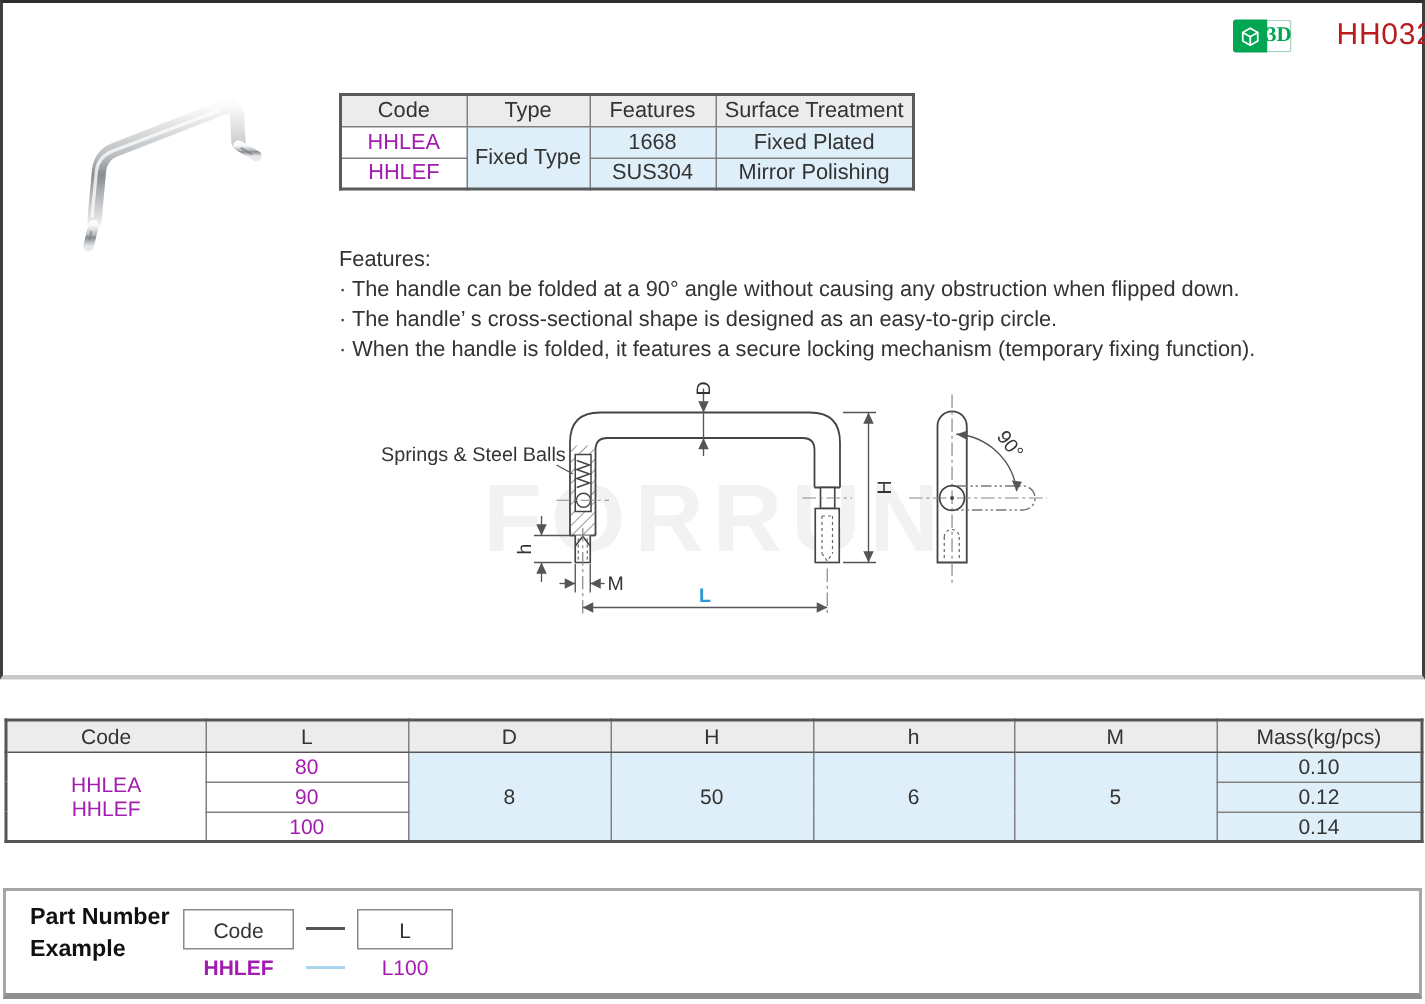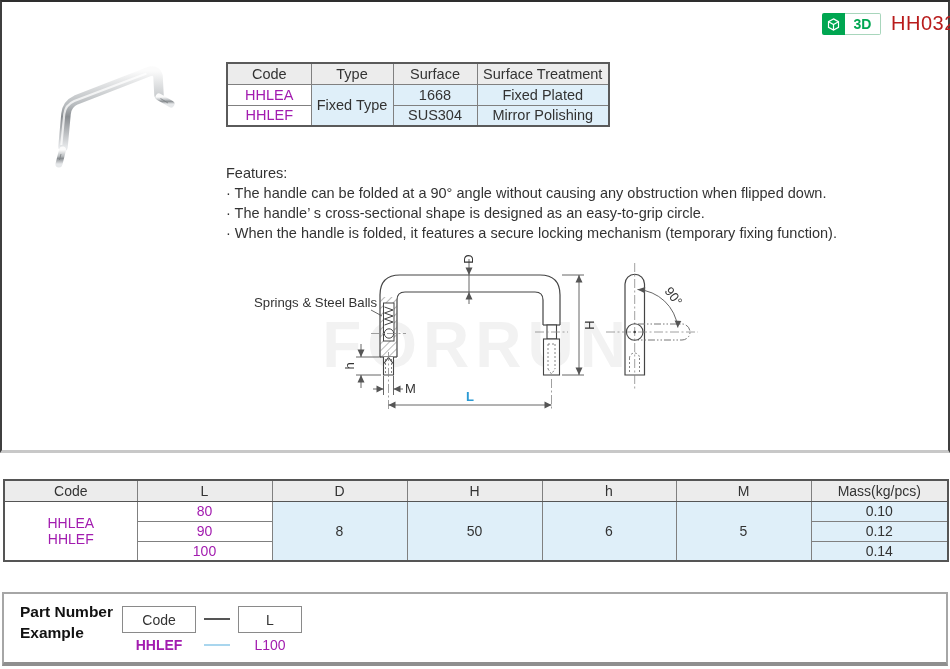--- a/index.html
+++ b/index.html
@@ -6,22 +6,22 @@
   html,body { width:950px; height:669px; background:#fff; overflow:hidden;
     font-family:"Liberation Sans", sans-serif; color:#333; }
 
   
   .main-box { position:absolute; left:0; top:0; width:950px; height:453px;
     border-top:2px solid #2e2e2e; border-left:2px solid #3f3f3f; border-right:2px solid #3f3f3f;
     border-bottom:3px solid #c8c8c8; background:#fff; }
 
   .badge-3d { position:absolute; left:820px; top:11px; height:22px; display:flex; align-items:stretch; cursor:pointer; }
   .badge-cube { width:23px; background:#00A651; border-radius:2px 0 0 2px; display:flex; align-items:center; justify-content:center; }
-  .badge-text { width:36px; border:1px solid #a8d6bc; border-left:none; border-radius:0 2px 2px 0;
-    color:#00A651; font-weight:bold; font-size:14px; display:flex; align-items:center; justify-content:center; background:#fff; }
+  .badge-text { width:16px; border:1px solid #a8d6bc; border-left:none; border-radius:0 2px 2px 0;
+    color:#00A651; font-weight:bold; font-size:14px; display:flex; align-items:center; justify-content:center; background:#fff;font-family:Liberation Serif, serif; }
   .product-code { position:absolute; left:889px; top:10px; font-size:20px; color:#b91c1c; letter-spacing:0.5px; }
 
   .photo { position:absolute; left:30px; top:52px; }
 
   
   .spec-table { position:absolute; left:224px; top:60px; border-collapse:collapse; table-layout:fixed; }
   .spec-table th, .spec-table td { border:1px solid #808080; font-size:14.5px; font-weight:normal;
     text-align:center; vertical-align:middle; height:21px; }
   .spec-table { border:2px solid #5a5a5a; }
   .spec-table th { background:#ECECEC; color:#333; }
@@ -91,21 +91,21 @@
     <colgroup>
         <col style="width:84px">
         <col style="width:82px">
         <col style="width:84px">
         <col style="width:132px">
       </colgroup>
     <tbody>
         <tr>
       <th>Code</th>
       <th>Type</th>
-      <th>Surface</th>
+      <th>Features</th>
       <th>Surface Treatment</th>
     </tr>
     <tr>
       <td class="txt-blue">HHLEA</td>
       <td class="cell-blue" rowspan="2">Fixed Type</td>
       <td class="cell-blue">1668</td>
       <td class="cell-blue">Fixed Plated</td>
     </tr>
     <tr>
       <td class="txt-blue">HHLEF</td>

